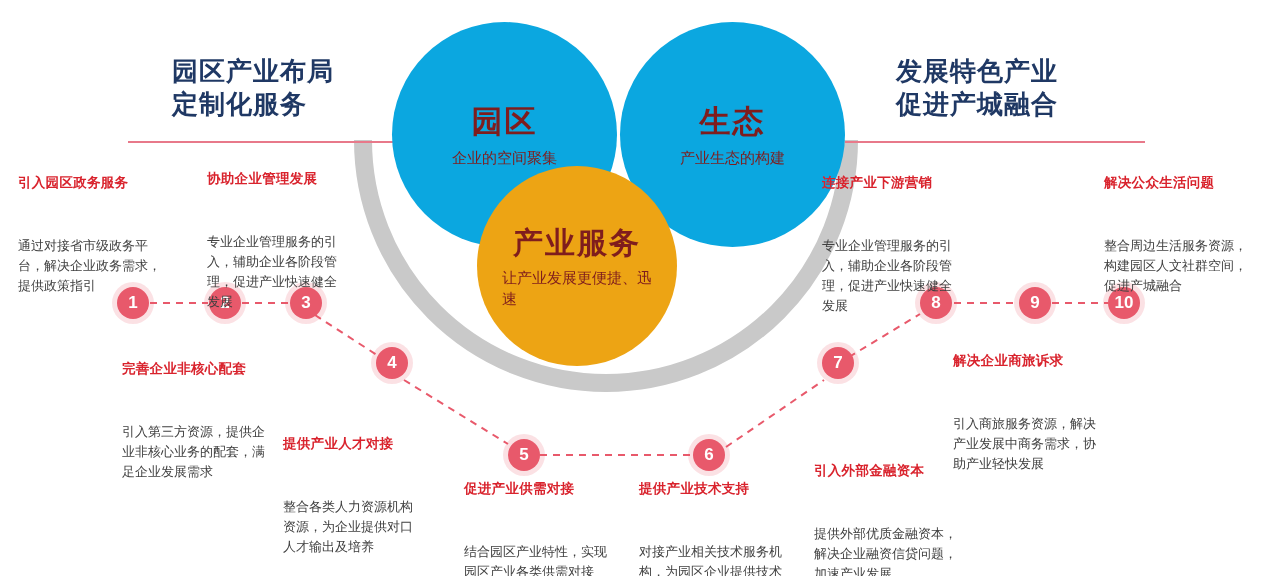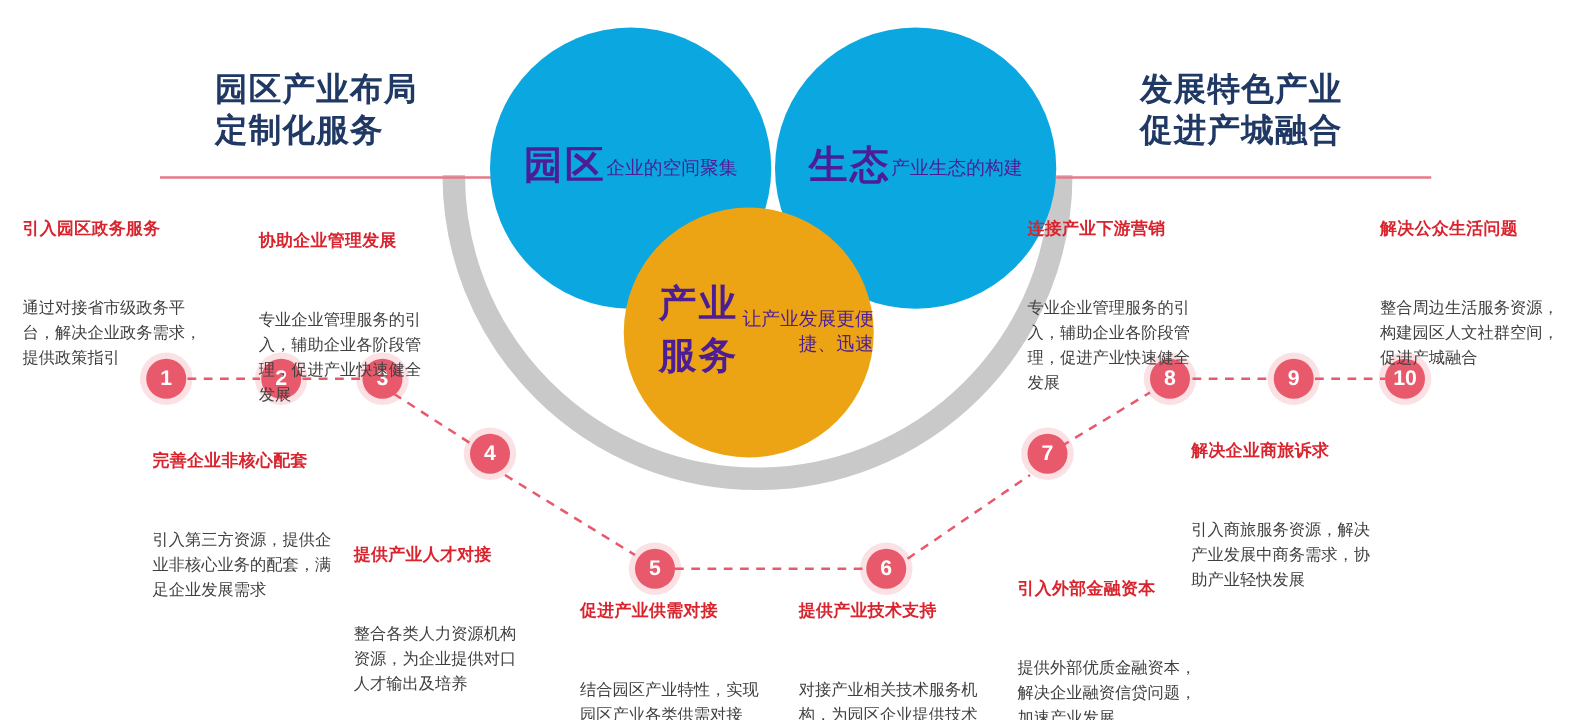--- a/index.html
+++ b/index.html
@@ -10,57 +10,57 @@
     overflow:hidden;
     position:relative;
   }
   #stage{position:absolute;left:0;top:0;width:1273px;height:496px;}
 
   
   .arc-svg{position:absolute;left:0;top:0;width:1273px;height:576px;pointer-events:none;}
 
   .bubble{
     position:absolute;border-radius:50%;
-    display:flex;flex-direction:row;align-items:center;justify-content:center;
-    color:#4c1d95;text-align:right;
+    display:flex;flex-direction:column;align-items:center;justify-content:center;
+    color:#7f1d1d;text-align:left;
   }
   .bubble-title{font-weight:bold;letter-spacing:2px;}
   .bubble-sub{font-weight:normal;}
 
   #bubble-park{
     left:392px;top:22px;width:225px;height:225px;
     background:#0ba7e0;
   }
   #bubble-park .bubble-title{font-size:31px;margin-bottom:6px;}
   #bubble-park .bubble-sub{font-size:15px;}
 
   #bubble-eco{
     left:620px;top:22px;width:225px;height:225px;
     background:#0ba7e0;
   }
   #bubble-eco .bubble-title{font-size:31px;margin-bottom:6px;}
   #bubble-eco .bubble-sub{font-size:15px;}
 
   #bubble-service{
-    left:499px;top:166px;width:200px;height:200px;
+    left:477px;top:166px;width:200px;height:200px;
     background:#eda414;
   }
   #bubble-service .bubble-title{font-size:30px;margin-bottom:4px;}
   #bubble-service .bubble-sub{font-size:15px;line-height:1.35;width:150px;}
 
   
   .headline{
     position:absolute;
     color:#1f3864;
     font-size:26px;font-weight:bold;line-height:1.25;
     letter-spacing:1px;
     white-space:pre-line;
   }
   #headline-left{left:172px;top:55px;text-align:left;}
-  #headline-right{left:896px;top:55px;text-align:left;margin-left:16px;}
+  #headline-right{left:896px;top:55px;text-align:left;}
 
   
   .rule{position:absolute;height:2px;background:#e8798a;}
   #rule-left{left:128px;top:141px;width:300px;}
   #rule-right{left:845px;top:141px;width:300px;}
 
   
   .marker{
     position:absolute;width:32px;height:32px;border-radius:50%;
     background:#e8596b;color:#ffffff;
@@ -132,21 +132,21 @@
   <div class="marker" style="left:822px;top:347px;">7</div>
   <div class="marker" style="left:920px;top:287px;">8</div>
   <div class="marker" style="left:1019px;top:287px;">9</div>
   <div class="marker" style="left:1108px;top:287px;">10</div>
 
   <div class="block" style="left:18px;top:174px;width:150px;">
     <div class="block-title">引入园区政务服务</div>
     <div class="block-body">通过对接省市级政务平台，解决企业政务需求，提供政策指引</div>
   </div>
 
-  <div class="block" style="left:207px;top:184px;width:138px;font-family:Liberation Serif, serif;">
+  <div class="block" style="left:207px;top:170px;width:138px;font-family:Liberation Serif, serif;">
     <div class="block-title">协助企业管理发展</div>
     <div class="block-body">专业企业管理服务的引入，辅助企业各阶段管理，促进产业快速健全发展</div>
   </div>
 
   <div class="block" style="left:122px;top:360px;width:152px;">
     <div class="block-title">完善企业非核心配套</div>
     <div class="block-body">引入第三方资源，提供企业非核心业务的配套，满足企业发展需求</div>
   </div>
 
   <div class="block" style="left:283px;top:435px;width:140px;">

